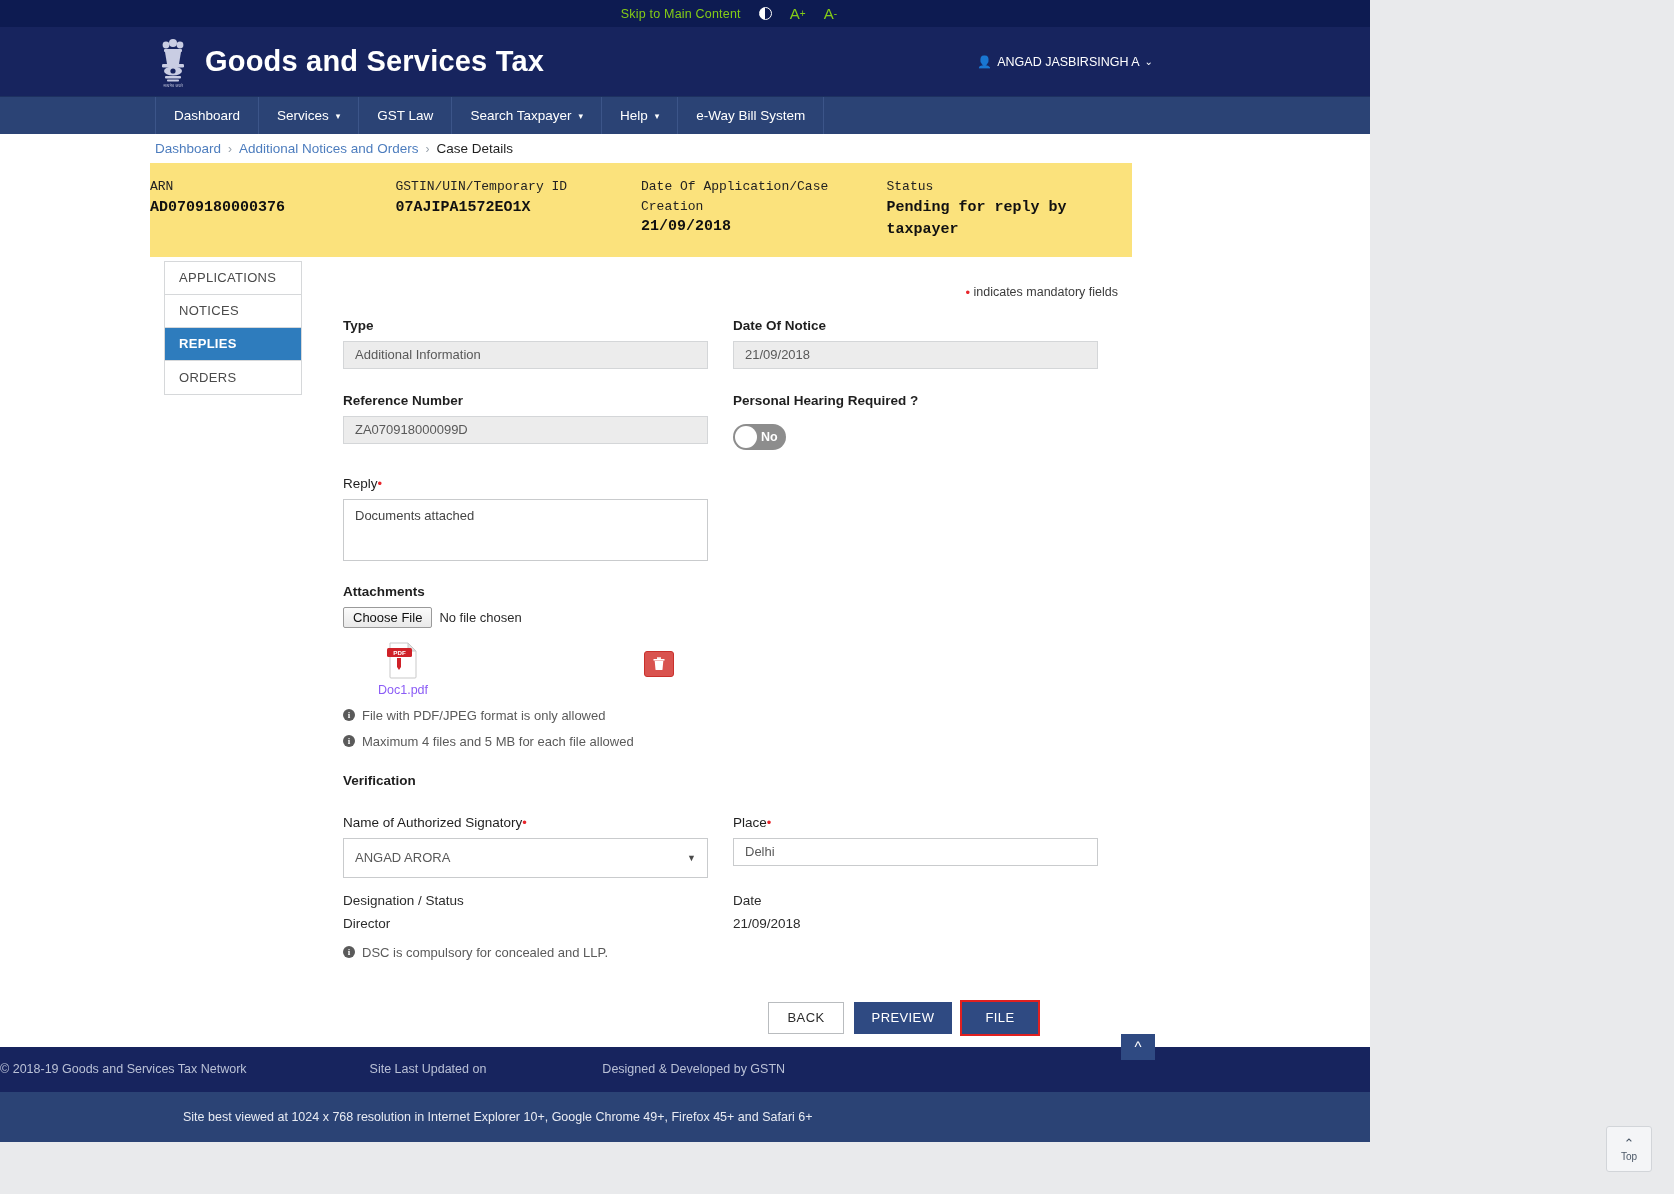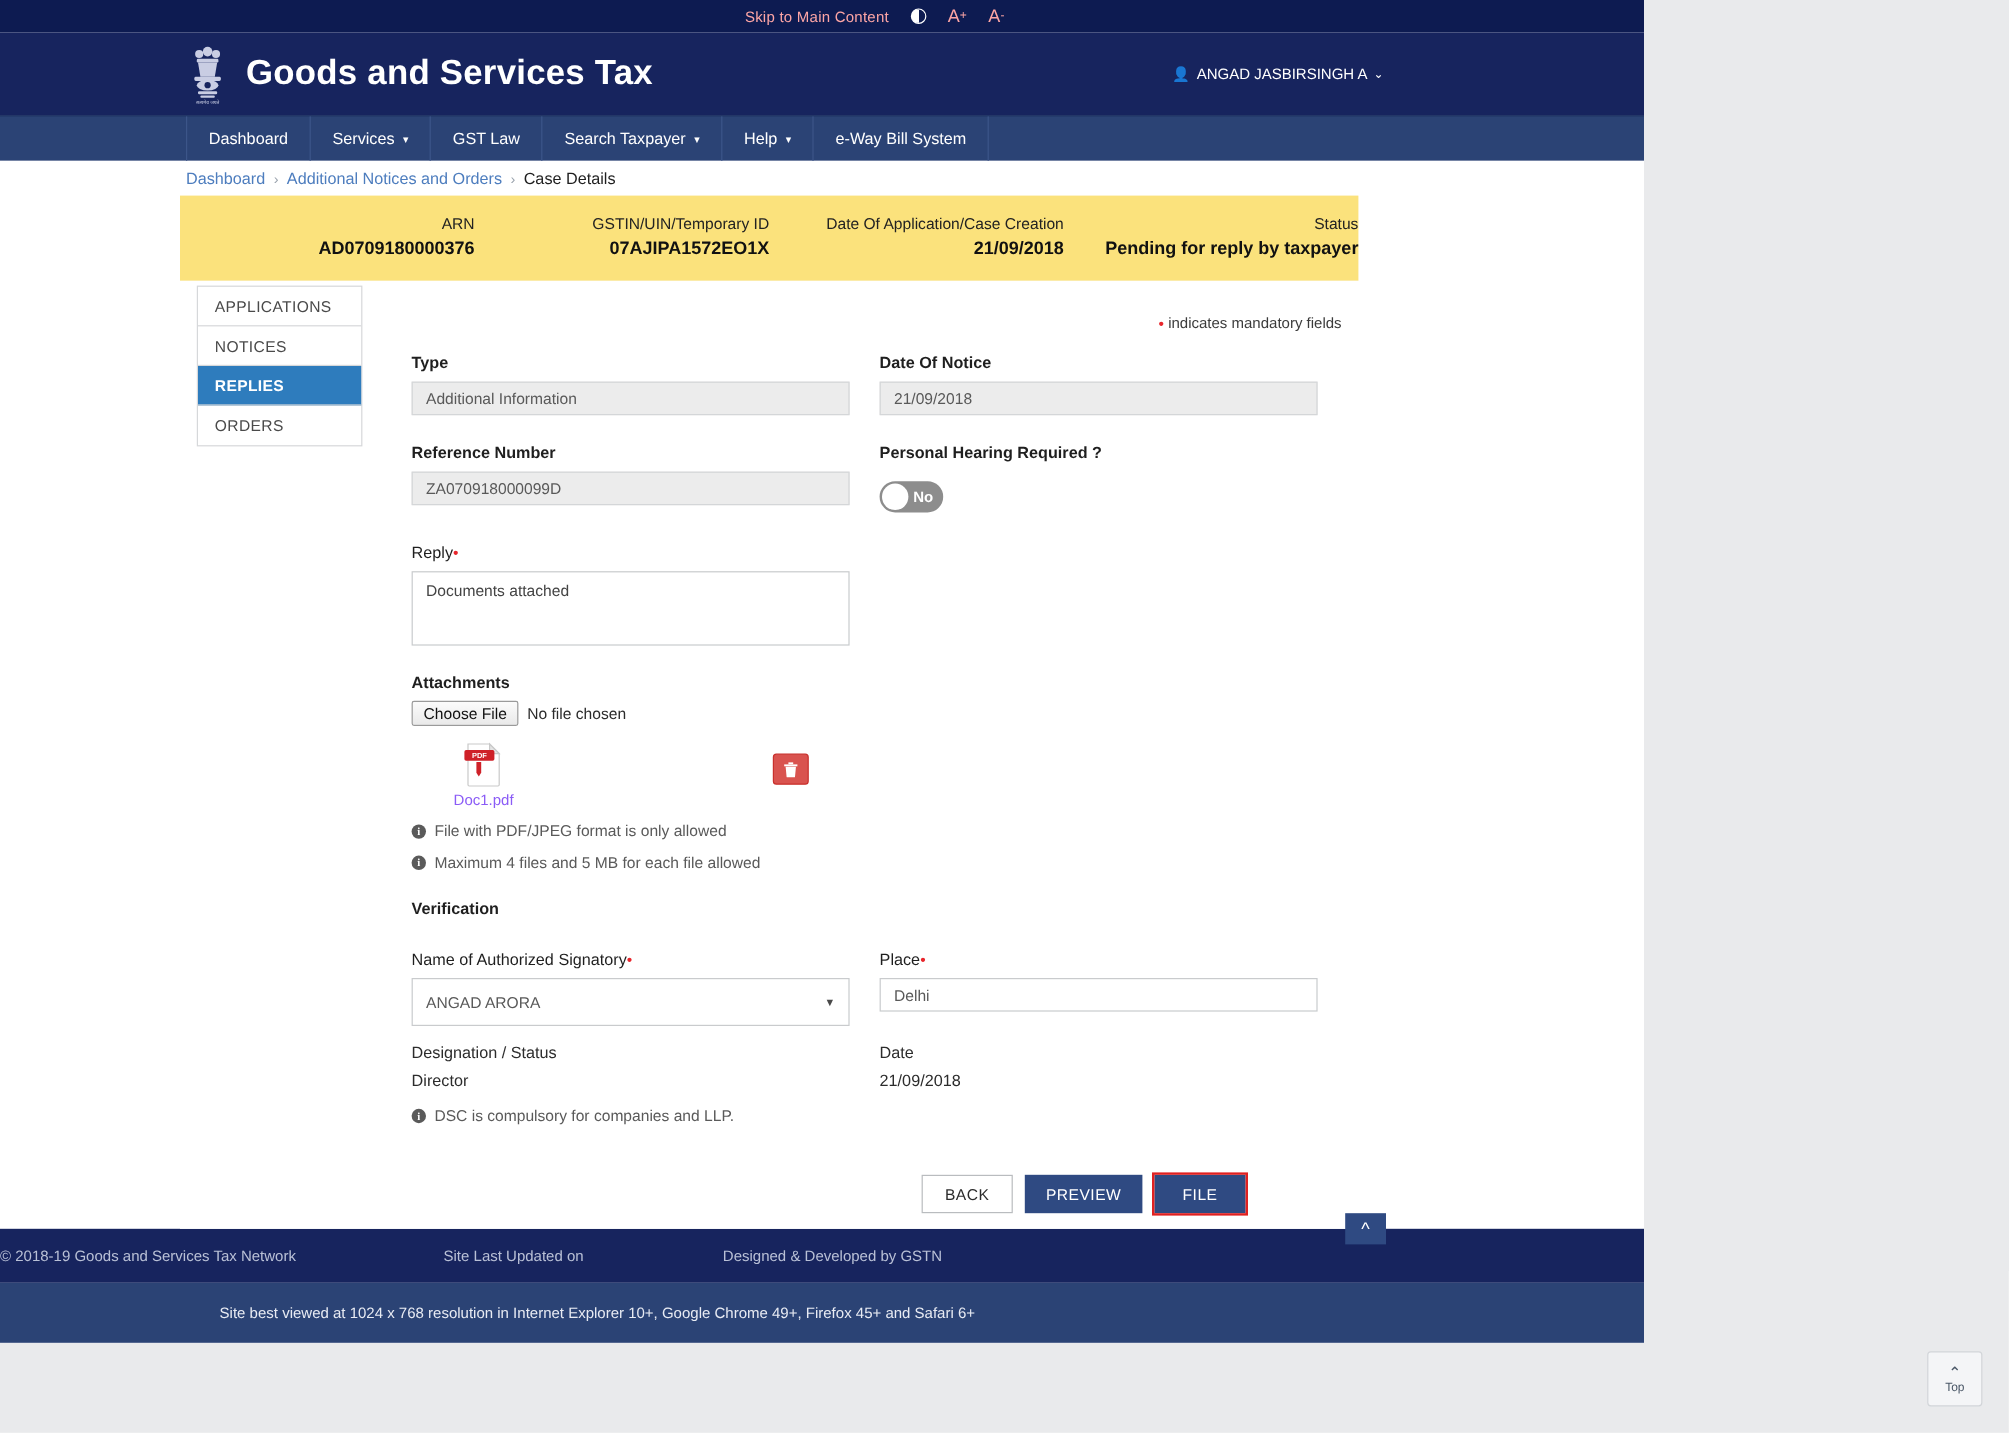--- a/index.html
+++ b/index.html
@@ -9,21 +9,21 @@
     font-family:"Liberation Sans", sans-serif;
     background:#e9eaec;
     overflow:hidden;
     position:relative;
   }
   
   .page { width:1370px; position:relative; background:#ffffff; }
 
   
   .utility-bar {
-    height:27px; background:#0d1b51; color:#fca5a5;
+    height:27px; background:#0d1b51; color:#84cc16;
     display:flex; align-items:center; justify-content:flex-end;
     padding-right:515px;
     font-size:12.5px;
   }
   .utility-bar .skip { margin-right:18px; letter-spacing:.2px; }
   .utility-bar .ico { margin-right:18px; display:inline-flex; align-items:center; }
   .contrast-dot {
     width:13px; height:13px; border-radius:50%;
     background:linear-gradient(90deg,#ffffff 0 50%, #0d1b51 50% 100%);
     border:1.5px solid #ffffff; display:inline-block;
@@ -68,21 +68,21 @@
   }
   .crumb-link { color:#4d7dbe; }
   .crumb-sep { color:#9aa3ad; margin:0 7px; font-size:12px; }
   .crumb-current { color:#1f1f1f; }
 
   
   .summary-band {
     margin-left:150px; width:982px; background:#fbe27c;
     padding:14px 0 15px 0; display:flex;
   }
-  .sum-cell { flex:1; text-align:right; line-height:1.5; }
+  .sum-cell { flex:1; text-align:left; line-height:1.5;font-family:Liberation Mono, monospace; }
   .sum-label { font-size:13px; color:#222; }
   .sum-value { font-size:15px; font-weight:700; color:#111; }
 
   
   .body-wrap { margin-left:150px; width:982px; background:#fff; min-height:790px; position:relative; }
 
   .side-tabs {
     position:absolute; left:14px; top:4px; width:138px;
     border:1px solid #d6d8da; background:#fff;
   }
@@ -431,21 +431,21 @@
           <div style="font-size:13.5px;color:#2c2c2c;margin-top:8px;">Director</div>
         </div>
         <div class="col">
           <div style="font-size:13.5px;color:#2c2c2c;">Date</div>
           <div style="font-size:13.5px;color:#2c2c2c;margin-top:8px;">21/09/2018</div>
         </div>
       </div>
 
       <div class="note-line" style="margin-top:14px;">
         <span class="info-ico">i</span>
-        <span>DSC is compulsory for companies and LLP.</span>
+        <span>DSC is compulsory for concealed and LLP.</span>
       </div>
 
       <div class="btn-row">
         <div class="btn btn-back">BACK</div>
         <div class="btn btn-preview">PREVIEW</div>
         <div class="btn btn-file">FILE</div>
       </div>
 
       <div class="to-top-box">
         <span>^</span>

